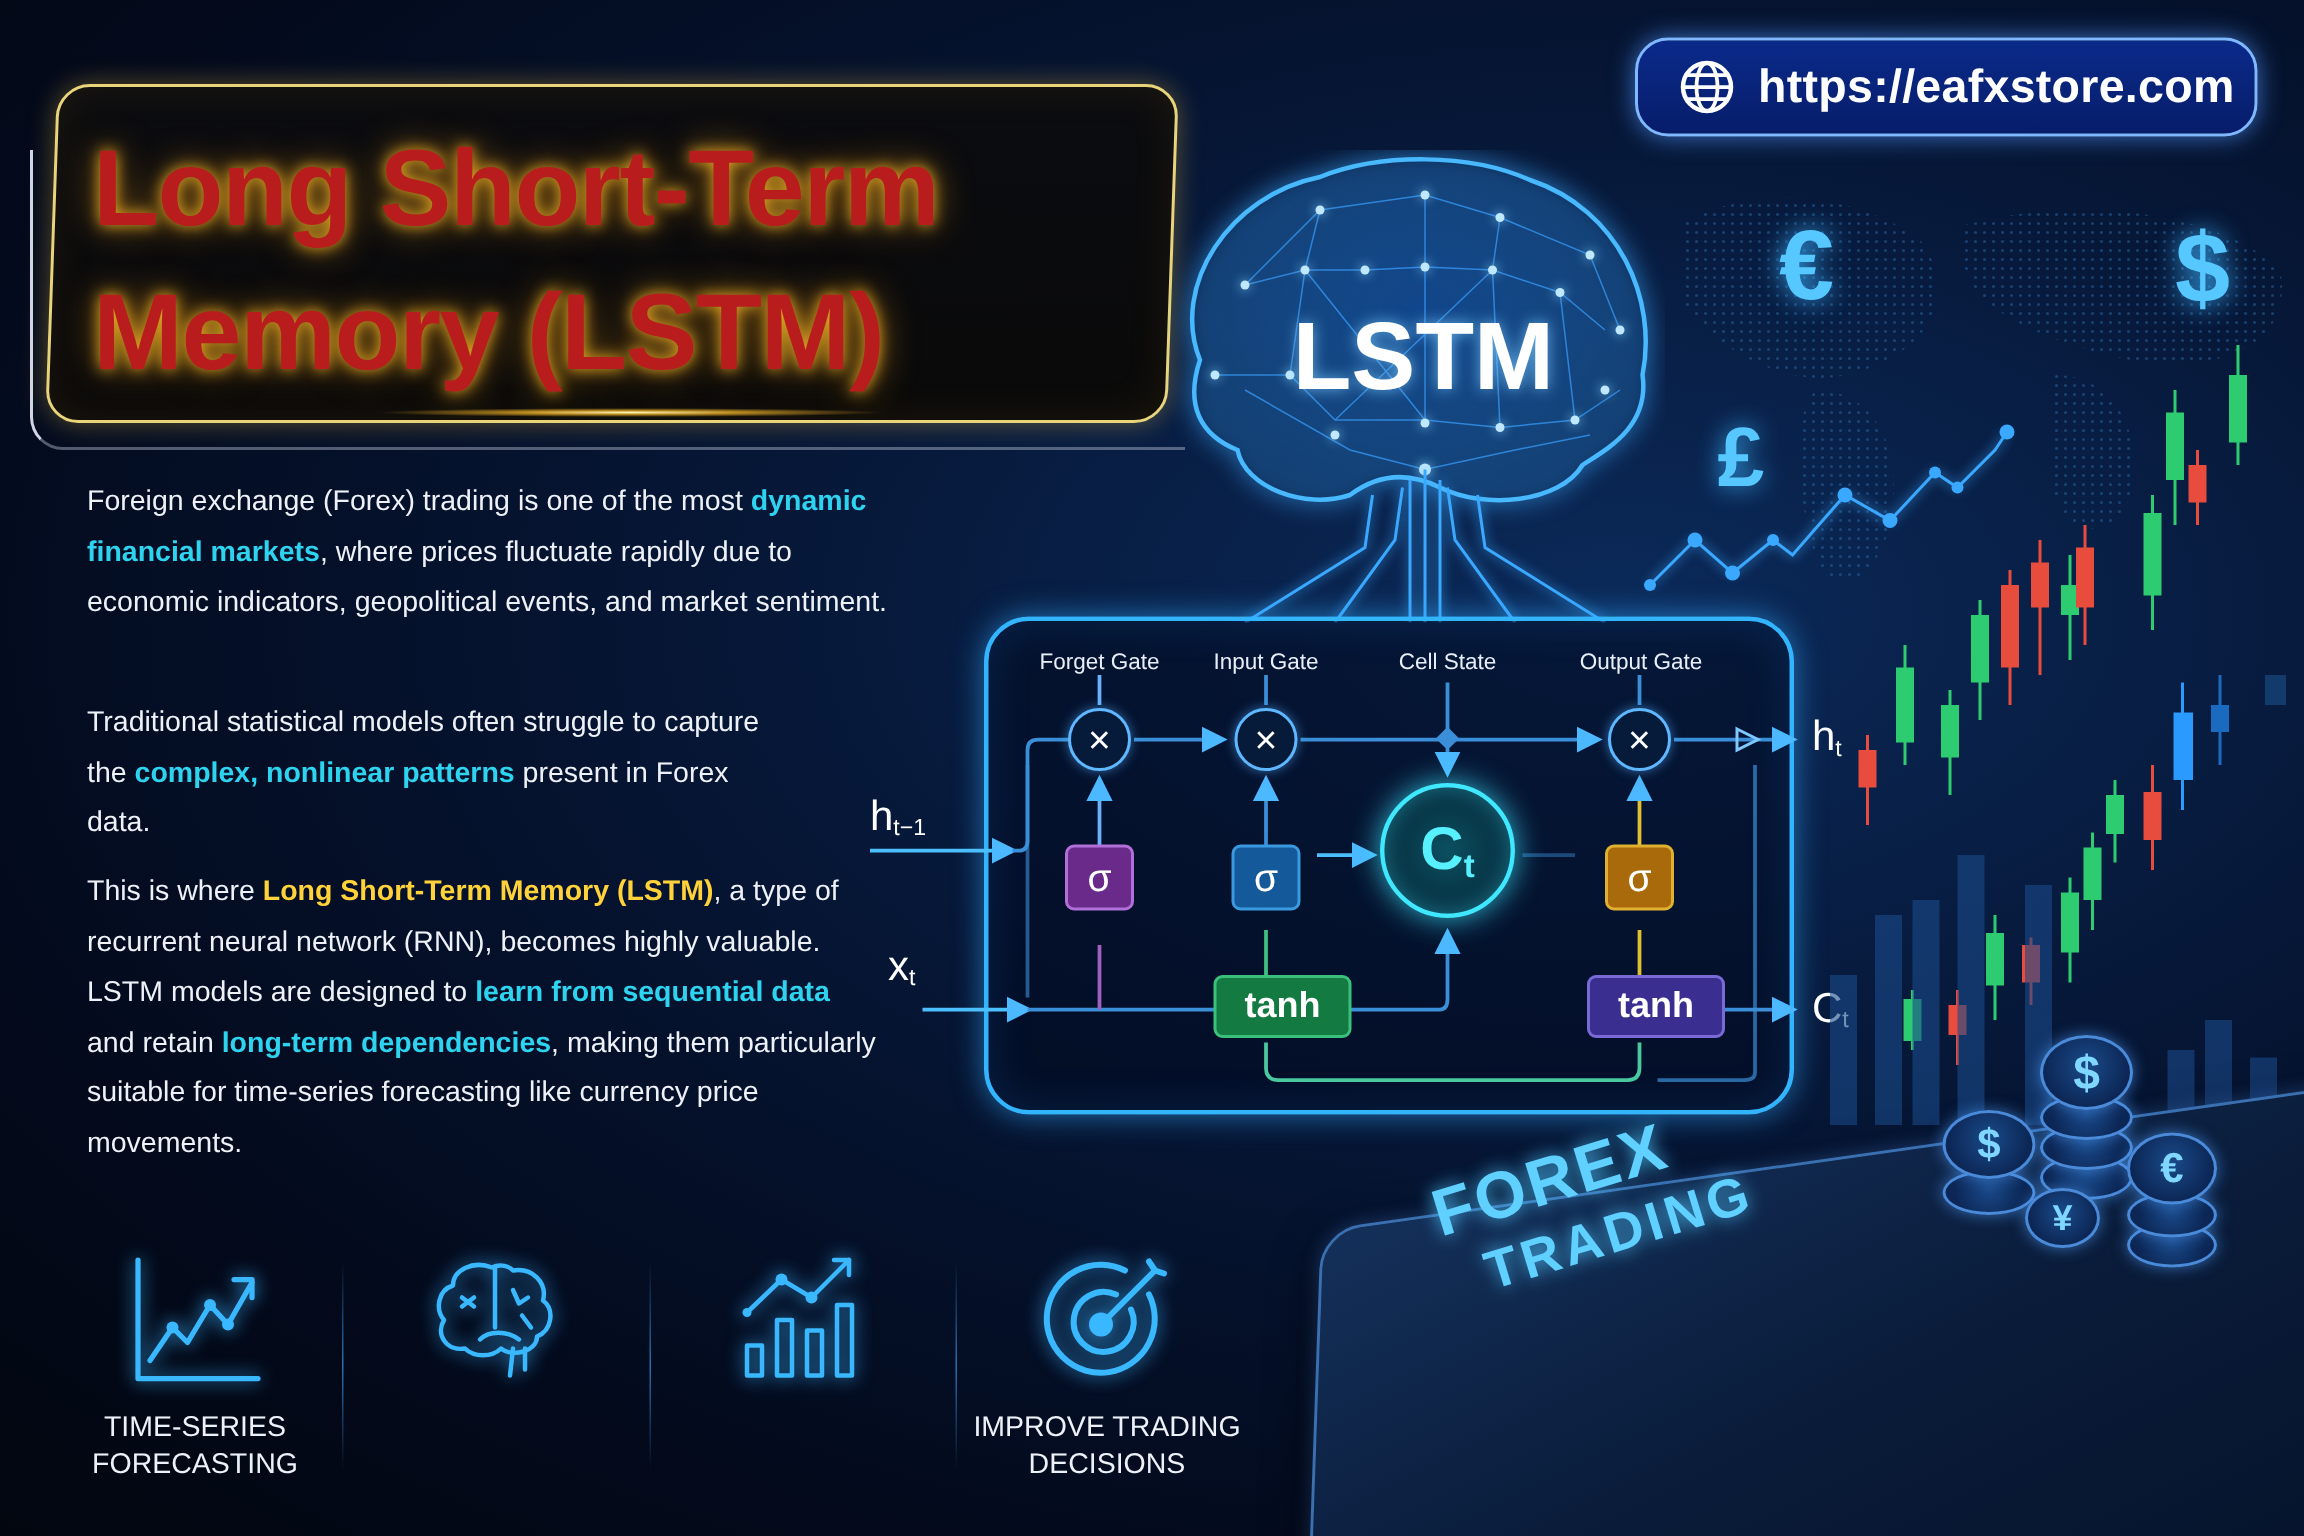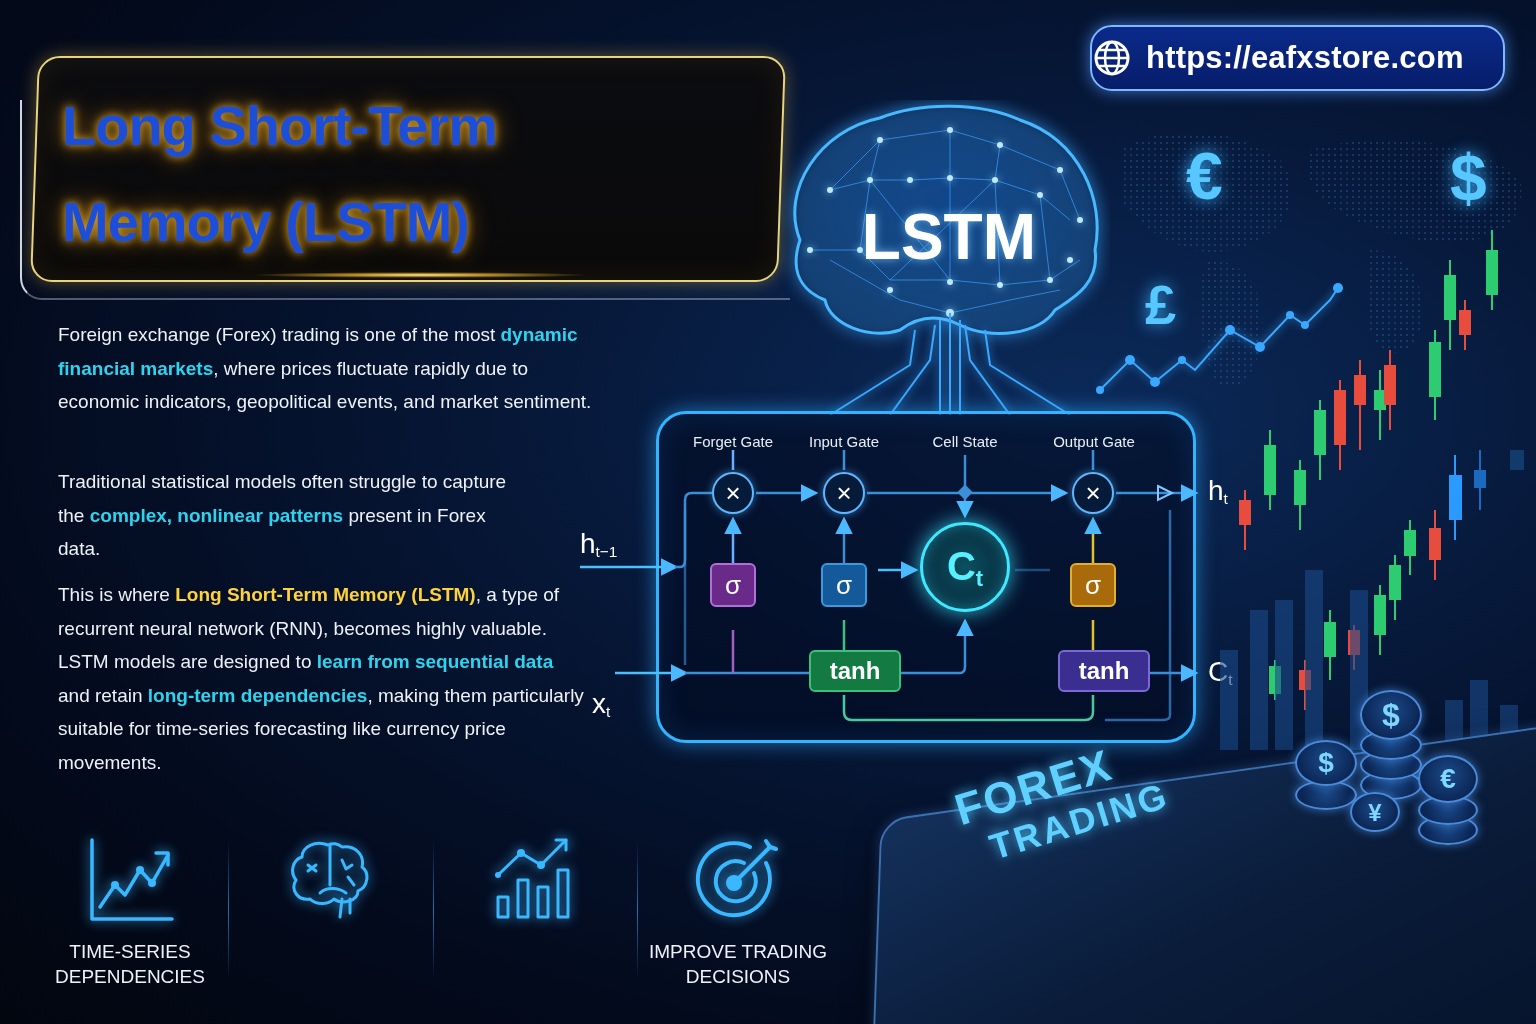--- a/index.html
+++ b/index.html
@@ -22,36 +22,36 @@
     transform: skewX(-2deg);
   }
   .title-frame {
     left: 20px; top: 100px; width: 770px; height: 200px;
     border-left: 2px solid #cfd6e6; border-bottom: 2px solid rgba(200,210,230,0.4);
     border-radius: 0 0 0 22px;
   }
   .title-text {
     left: 62px; top: 78px; width: 700px;
     font-family: "Liberation Sans", sans-serif; font-weight: bold;
-    font-size: 56px; line-height: 96px; letter-spacing: -1px;
-    color: #1d4ed8;
+    font-size: 72px; line-height: 96px; letter-spacing: -1px;
+    color: #b91c1c;
     text-shadow: 0 0 10px rgba(255,190,40,0.9), 0 0 24px rgba(255,160,20,0.6);
   }
   .title-glow {
     left: 250px; top: 272px; width: 340px; height: 6px;
     background: radial-gradient(ellipse, #fff3b0 0%, rgba(255,190,40,0.7) 30%, transparent 70%);
   }
 
   
   .url-pill {
     left: 1090px; top: 25px; width: 415px; height: 66px;
     border: 2px solid #7fb8ff; border-radius: 22px;
     background: linear-gradient(180deg, #0a2a8a 0%, #071d6a 100%);
     box-shadow: 0 0 16px rgba(80,150,255,0.7);
-    display: flex; align-items: center; gap: 14px;
+    display: flex; align-items: center; padding-left: 26px; gap: 14px;
   }
   .url-pill svg { width: 40px; height: 40px; }
   .url-text { font-size: 31px; color: #ffffff; font-weight: bold; letter-spacing: 0.2px; }
 
   
   .para { left: 58px; width: 540px; font-size: 19px; line-height: 33.5px; color: #eef2f8; }
   .hl-cyan { color: #2ed3ef; font-weight: bold; }
   .hl-gold { color: #ffd23a; font-weight: bold; }
 
   
@@ -282,21 +282,21 @@
 <div class="abs gate-box" style="left:710px;top:563px;background:#6a2a8a;border-color:#b070d8;">σ</div>
 <div class="abs gate-box" style="left:821px;top:563px;background:#145a9a;border-color:#3a9ae0;">σ</div>
 <div class="abs gate-box" style="left:1070px;top:563px;background:#a86a0a;border-color:#e0b030;">σ</div>
 
 <div class="abs tanh-box" style="left:809px;top:650px;background:#137a42;border-color:#3ac07a;">tanh</div>
 <div class="abs tanh-box" style="left:1058px;top:650px;background:#3a2f90;border-color:#7a6ad8;">tanh</div>
 
 <div class="abs cell-circle"><span>C</span><sub>t</sub></div>
 
 <div class="abs io-label" style="left:580px;top:528px;"><span>h</span><sub>t−1</sub></div>
-<div class="abs io-label" style="left:592px;top:688px;"><span>x</span><sub>t</sub></div>
+<div class="abs io-label" style="left:592px;top:628px;"><span>x</span><sub>t</sub></div>
 <div class="abs io-label" style="left:1208px;top:475px;"><span>h</span><sub>t</sub></div>
 <div class="abs io-label" style="left:1208px;top:656px;"><span>C</span><sub>t</sub></div>
 
 <div class="abs currency" style="left:1186px;top:138px;">€</div>
 <div class="abs currency" style="left:1450px;top:140px;">$</div>
 <div class="abs currency" style="left:1145px;top:272px;font-size:56px;">£</div>
 
 <svg class="abs" style="left:1090px;top:230px;" width="446" height="520">
   <g stroke="#3aa8ff" stroke-width="2" fill="none" style="filter: drop-shadow(0 0 4px #3aa8ff);">
     <polyline points="10,160 40,130 65,152 92,130 105,140 140,100 170,117 200,85 215,95 240,70 248,58"></polyline>
@@ -407,21 +407,21 @@
       <path d="M76,18 L88,18 L88,30"></path>
     </g>
     <g fill="#3ab8ff">
         <circle cx="35" cy="50" r="4"></circle>
         <circle cx="60" cy="35" r="4"></circle>
         <circle cx="72" cy="48" r="4"></circle>
       </g>
   </svg>
   <div class="feature-label">
     <div>TIME-SERIES</div>
-    <div>DEPENDENCIES</div>
+    <div>FORECASTING</div>
   </div>
 </div>
 <div class="abs divider" style="left:228px;"></div>
 
 <div class="abs feature" style="left:230px;">
   <svg viewBox="0 0 100 90">
     <g fill="none" stroke="#3ab8ff" stroke-width="3" stroke-linecap="round" stroke-linejoin="round">
       <path d="M48,10 C35,5 22,12 22,22 C12,25 10,38 16,45 C10,55 18,66 30,64 C36,70 48,70 54,64 C62,70 78,66 78,56 C88,52 90,38 82,32 C85,20 75,10 62,12 C58,8 52,8 48,10 Z"></path>
       <path d="M50,10 L50,50"></path>
       <path d="M40,58 C46,52 58,52 66,58"></path>

